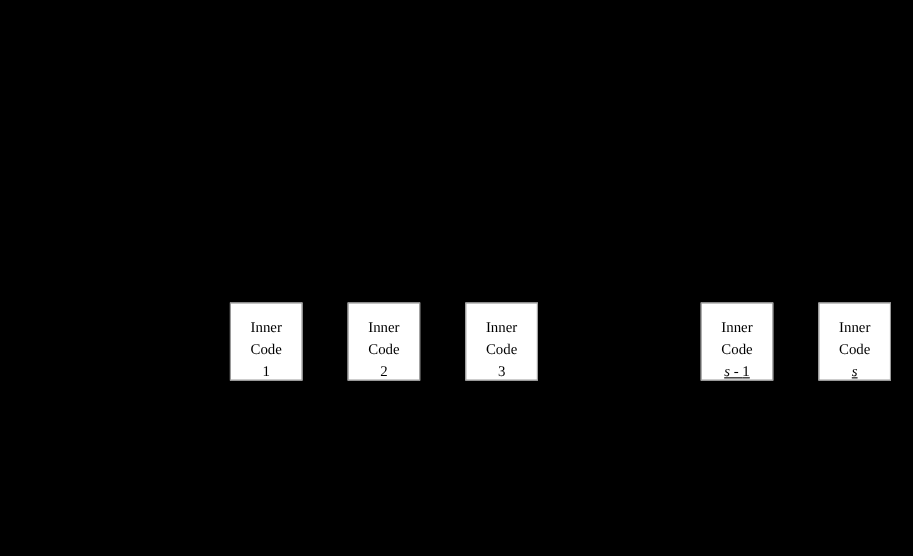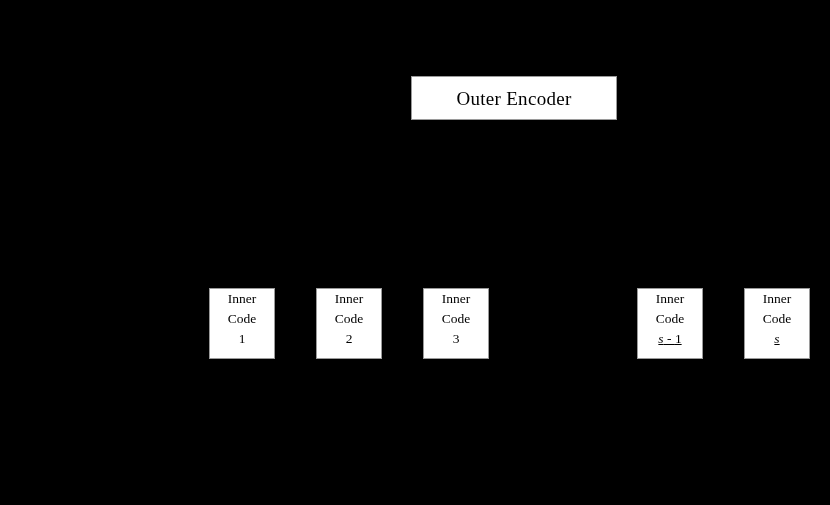--- a/index.html
+++ b/index.html
@@ -44,31 +44,31 @@
   
   .inner-row {
     position: absolute;
     left: 0;
     top: 275px;
     width: 830px;
     height: 71px;
   }
   .inner-box {
     position: absolute;
-    top: 13px;
+    top: 0;
     width: 66px;
     height: 71px;
     background: #ffffff;
     border: 1px solid #9a9a9a;
     box-sizing: border-box;
     display: flex;
     flex-direction: column;
     align-items: center;
     justify-content: flex-start;
-    padding-top: 0;
+    padding-top: 12px;
   }
   .inner-box .line {
     color: #000000;
     font-size: 13.5px;
     line-height: 20px;
     white-space: nowrap;
   }
   .inner-box .line.math {
     font-style: italic;
     text-decoration: underline;
@@ -76,23 +76,20 @@
   .inner-box .line.math .op,
   .inner-box .line.math .num {
     font-style: normal;
   }
 </style>
 </head>
 <body>
 
 <div id="canvas">
 
-  <div class="outer-box">
-    <span class="label">Outer Encoder</span>
-  </div>
 
   <div class="inner-row">
 
     <div class="inner-box" style="left:209px;">
       <span class="line">Inner</span>
       <span class="line">Code</span>
       <span class="line">1</span>
     </div>
 
     <div class="inner-box" style="left:316px;">

